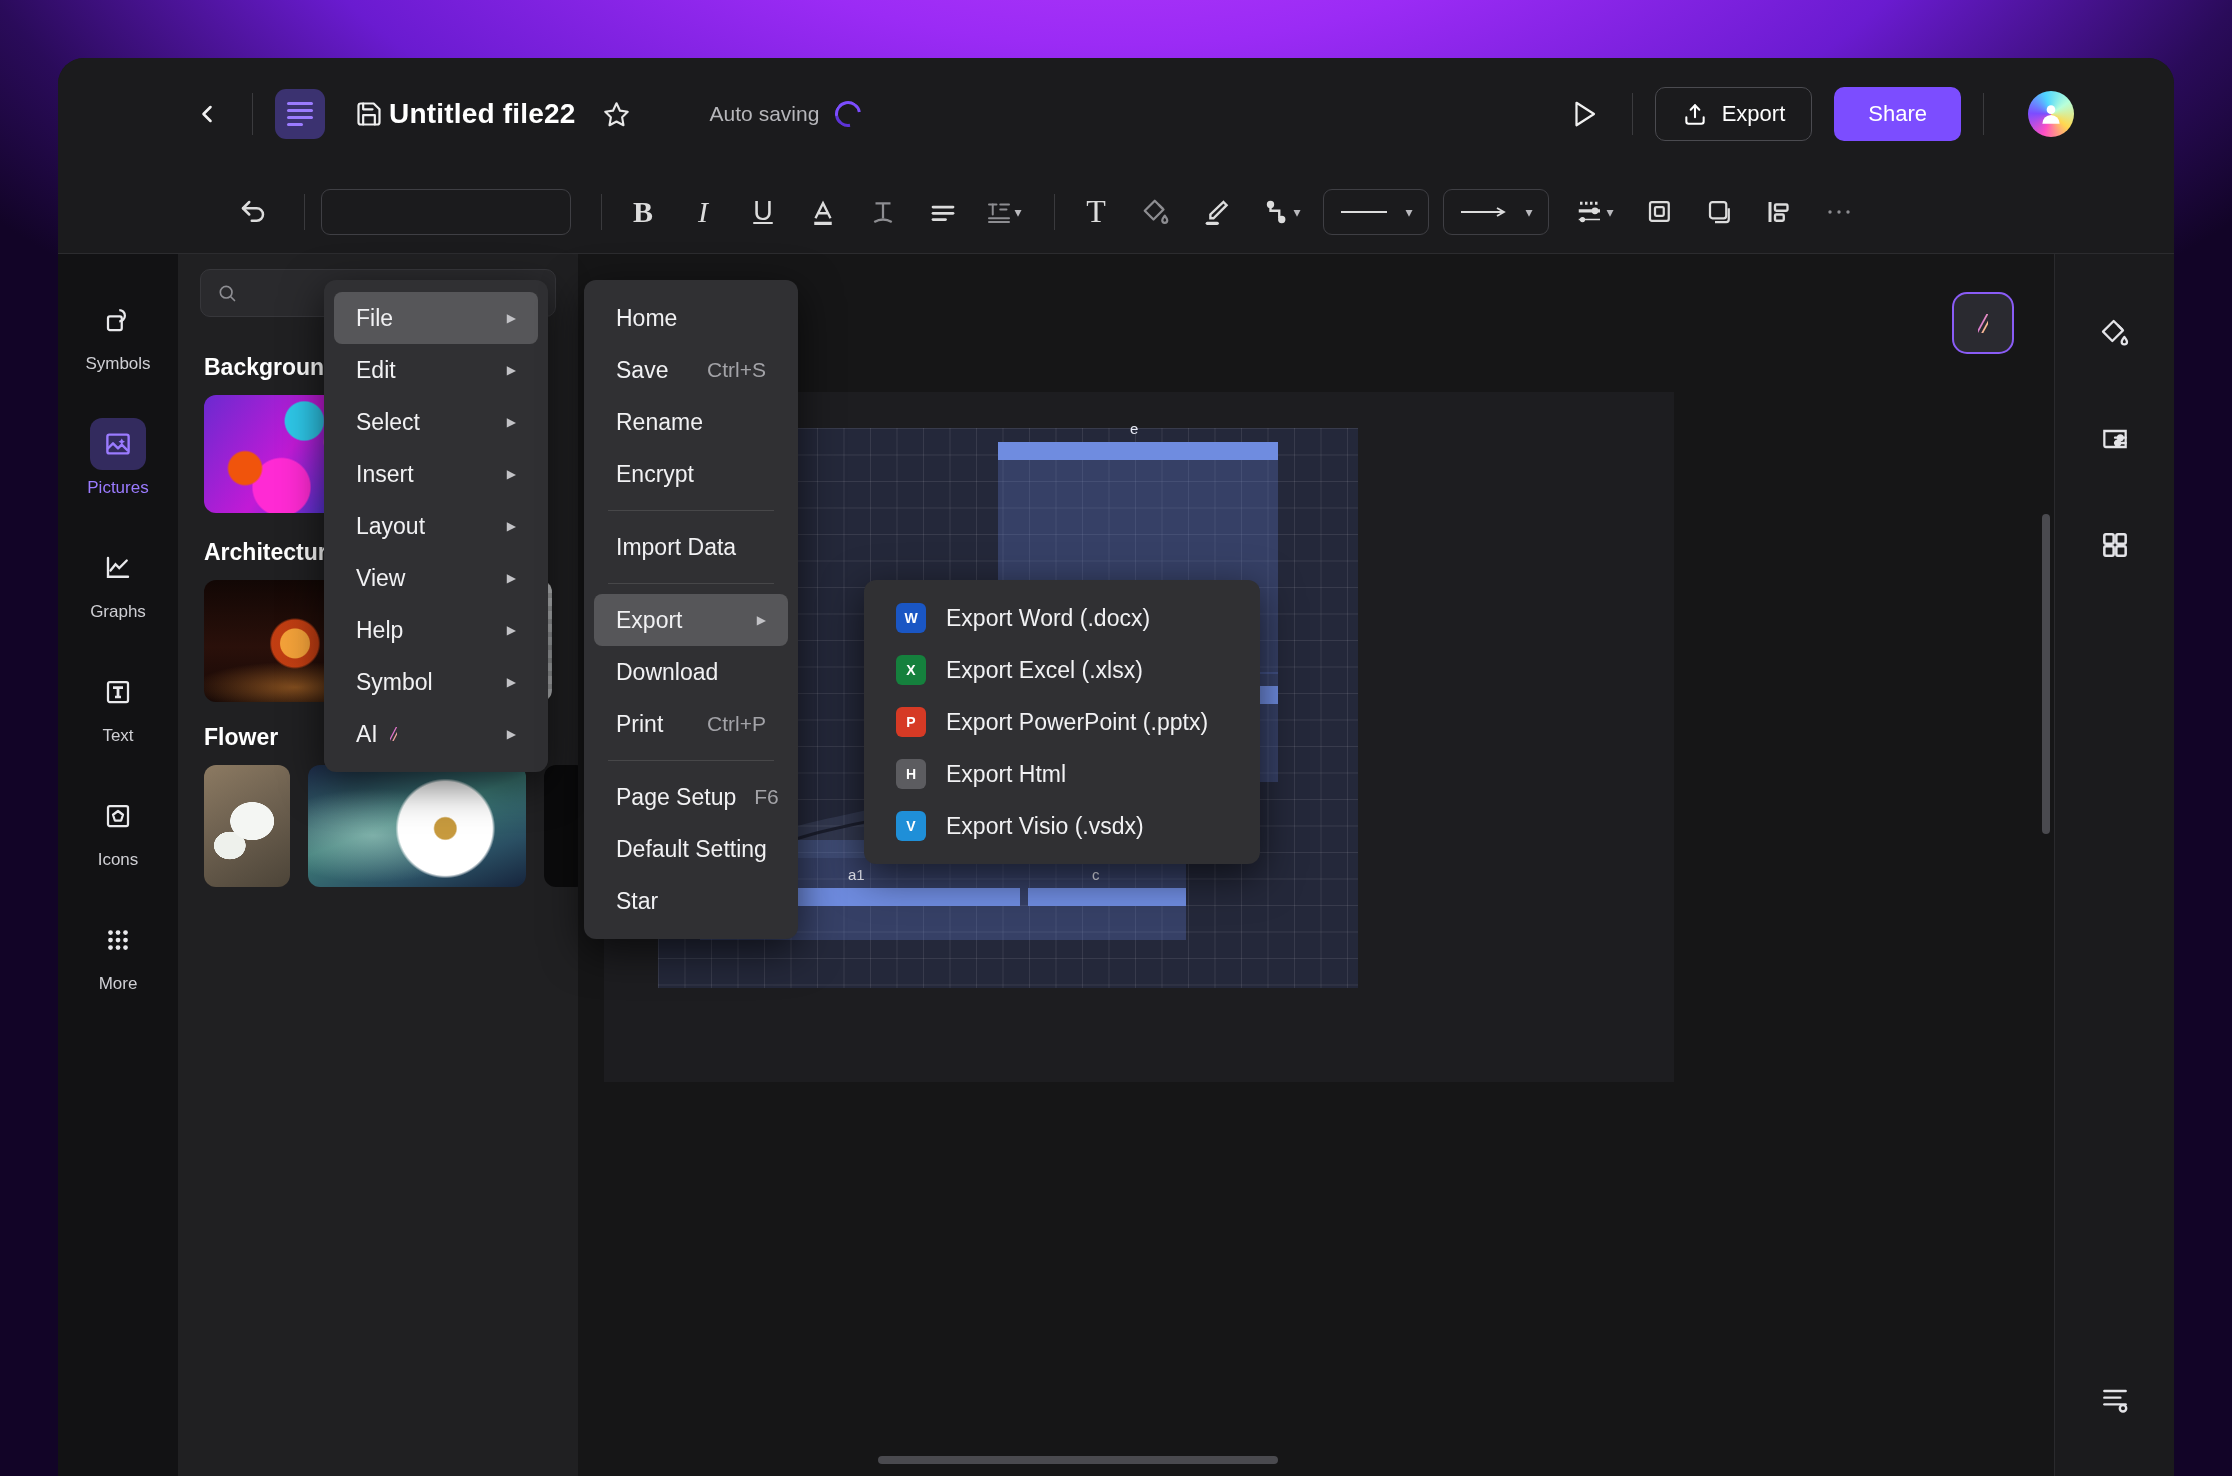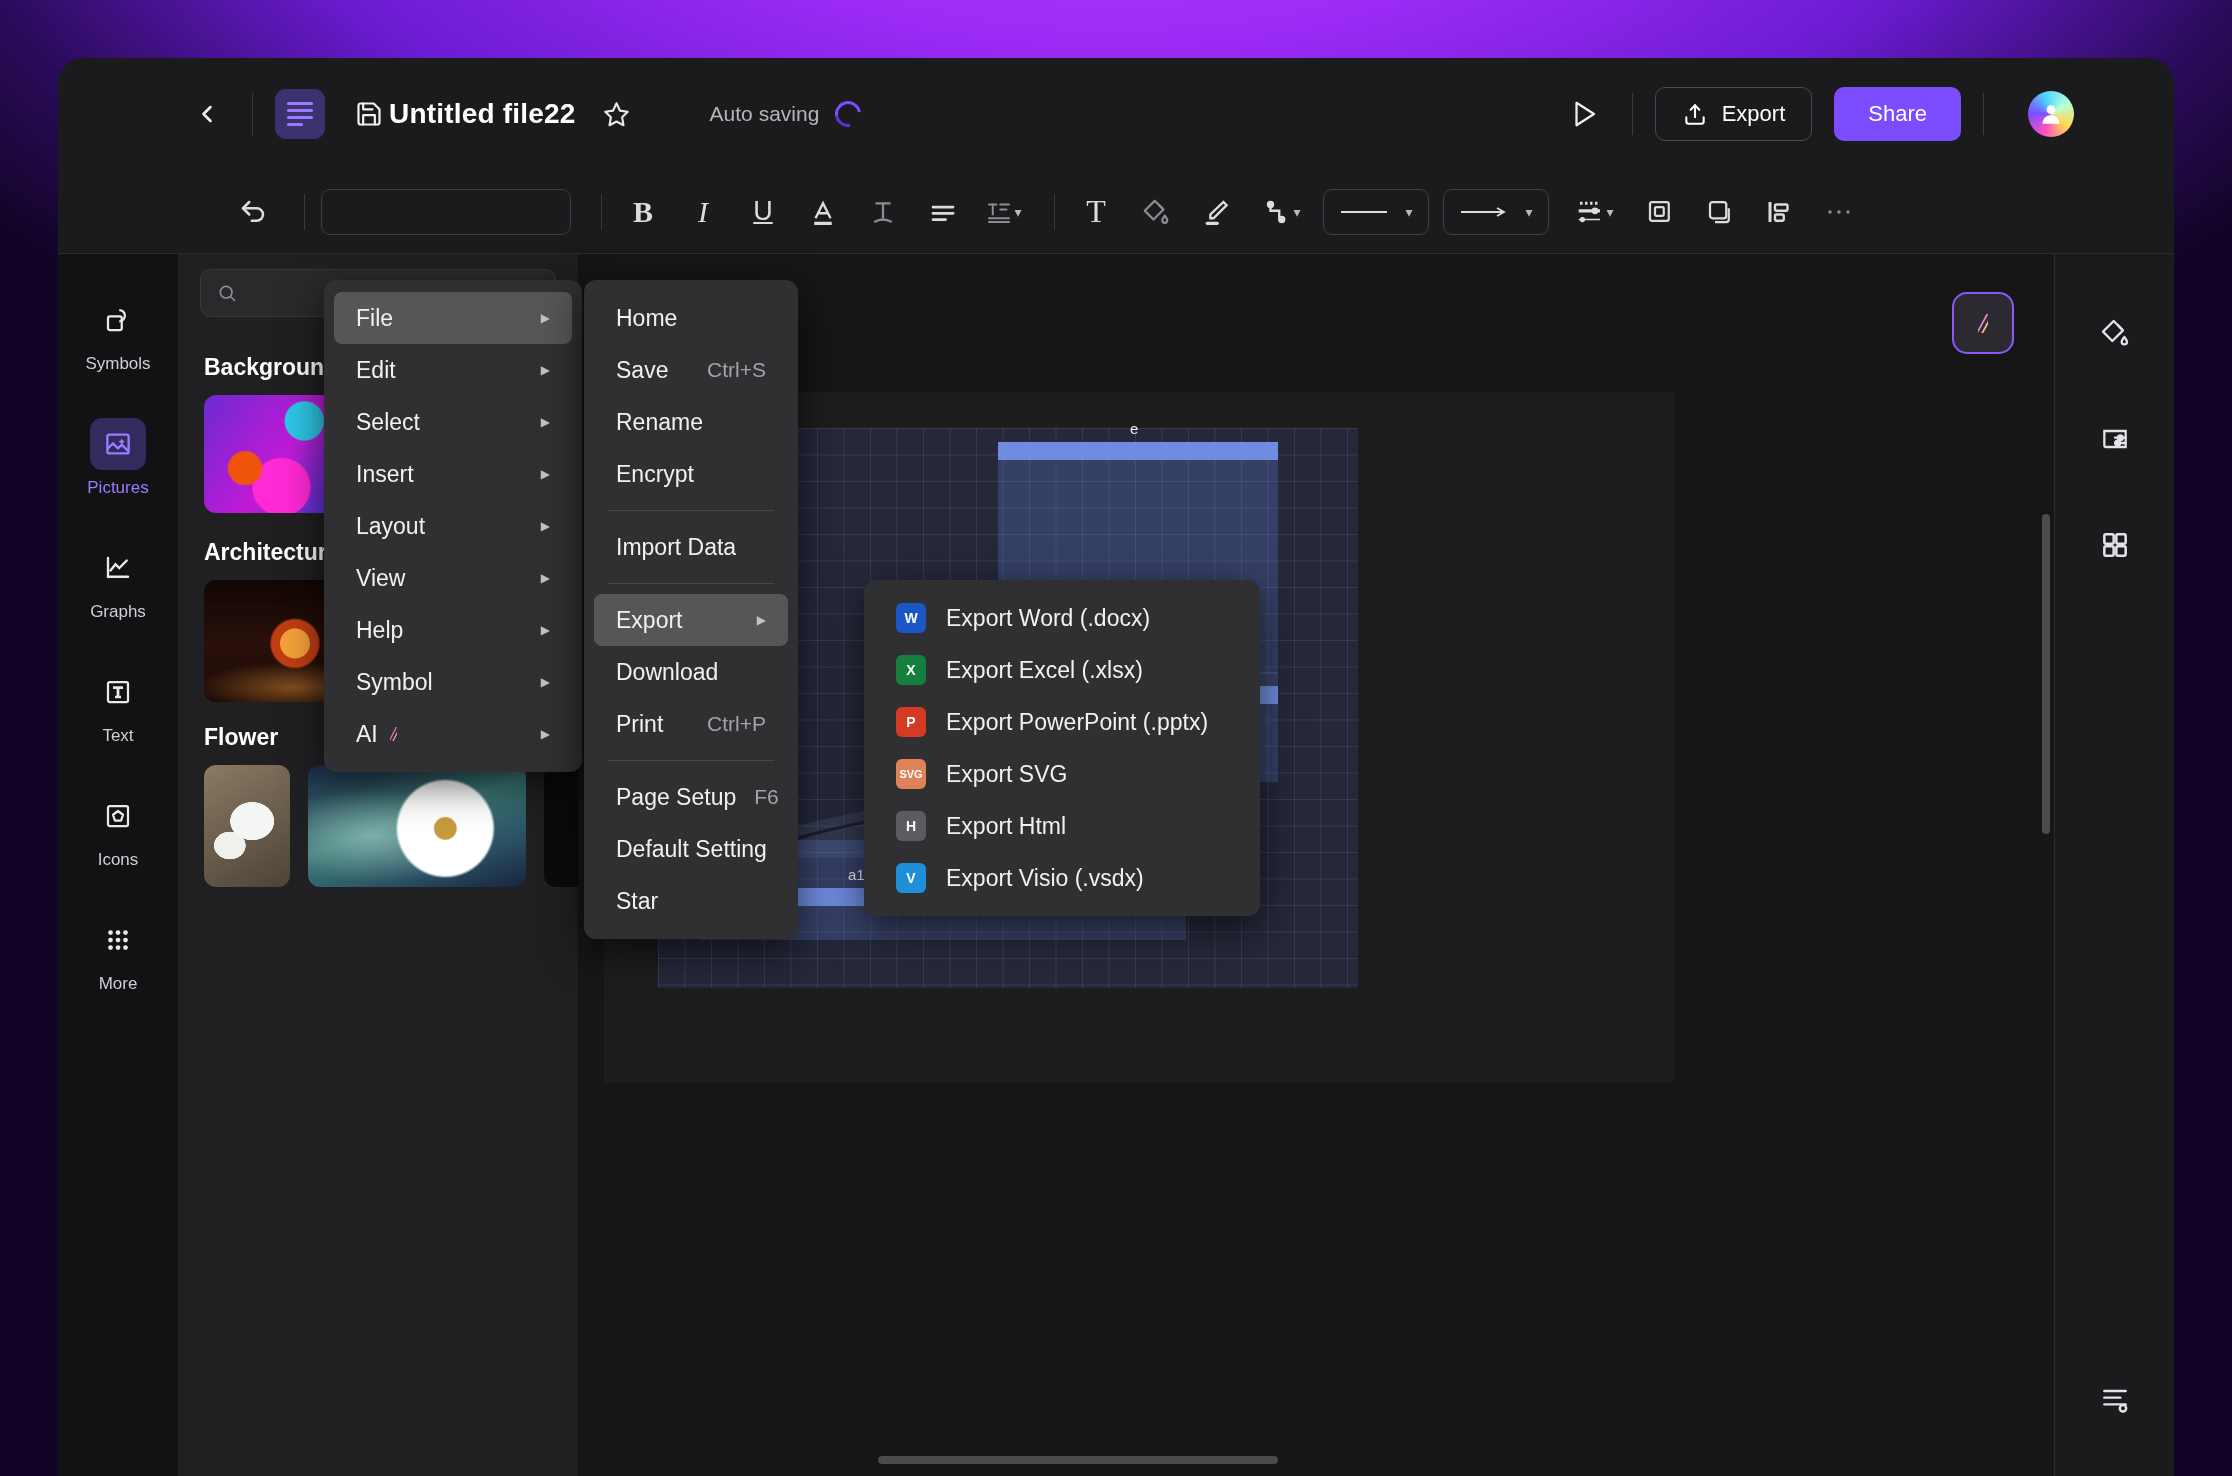--- a/index.html
+++ b/index.html
@@ -238,21 +238,21 @@
     position:absolute; left: 300px; bottom: 12px; height: 8px; width: 400px;
     background:#4a4a4f; border-radius:4px;
   }
 
   
   .menu {
     position:absolute; background:#303033; border-radius:12px;
     box-shadow: 0 12px 42px rgba(0,0,0,.62);
     padding: 12px 0; z-index: 50;
   }
-  #menu-main { left: 266px; top: 222px; width: 258px; }
+  #menu-main { left: 266px; top: 222px; width: 224px; }
   #menu-file { left: 526px; top: 222px; width: 214px; }
   #menu-export{ left: 806px; top: 522px; width: 396px; }
   .mi {
     display:flex; align-items:center; height: 52px;
     padding: 0 22px; color:#f1f1f3; font-size:23px; cursor:pointer;
     margin: 0 10px; border-radius:8px;
   }
   .mi.sel { background:#565659; }
   .mi .mi-label { flex:1; white-space:nowrap; }
   .mi .mi-short { color:#a3a3a8; font-size:21px; margin-left: 18px; }
@@ -756,24 +756,20 @@
       </div>
       <div class="mi">
         <span class="fi" style="background:#15803d">X</span>
         <span class="mi-label">Export Excel (.xlsx)</span>
       </div>
       <div class="mi">
         <span class="fi" style="background:#d63a25">P</span>
         <span class="mi-label">Export PowerPoint (.pptx)</span>
       </div>
       <div class="mi">
-        <span class="fi small" style="background:#e08257">SVG</span>
-        <span class="mi-label">Export SVG</span>
-      </div>
-      <div class="mi">
         <span class="fi" style="background:#5c5c60">H</span>
         <span class="mi-label">Export Html</span>
       </div>
       <div class="mi">
         <span class="fi" style="background:#1f8fd8">V</span>
         <span class="mi-label">Export Visio (.vsdx)</span>
       </div>
     </div>
 
   </div>

